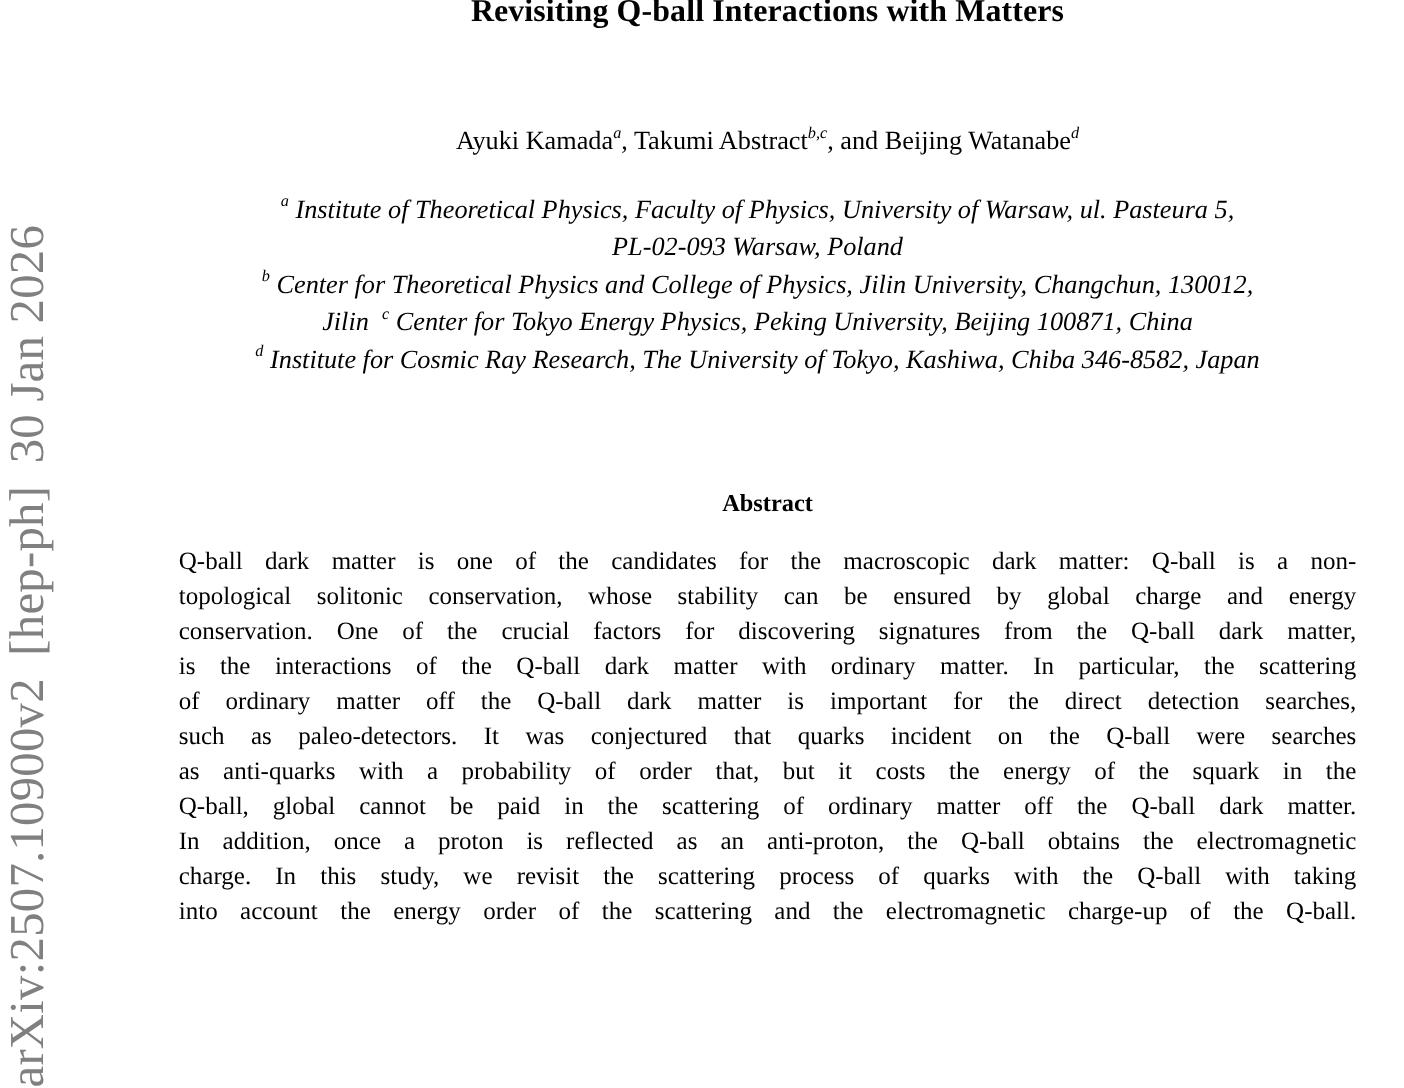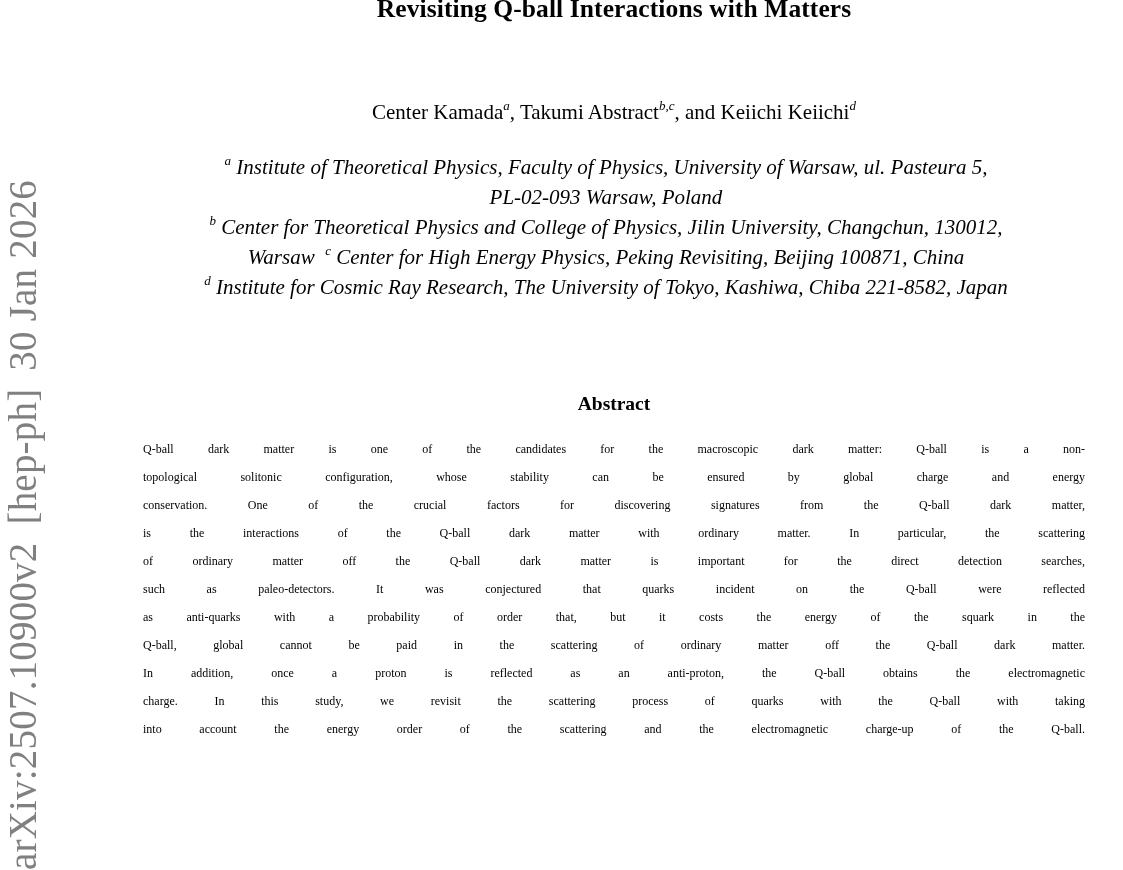--- a/index.html
+++ b/index.html
@@ -81,21 +81,21 @@
     left: 0;
     width: 1228px;
     text-align: center;
     font-weight: bold;
     font-size: 19.5px;
   }
   .abs-line {
     position: absolute;
     left: 143px;
     width: 942px;
-    font-size: 12px;
+    font-size: 20px;
     text-align: justify;
     text-align-last: justify;
     white-space: nowrap;
     line-height: 24px;
   }
   .abs-line.last {
     text-align-last: justify;
   }
 </style>
 </head>
@@ -103,46 +103,46 @@
 
 <div class="stamp">
   <div class="stamp-text">
     <span>arXiv:2507.10900v2</span><span class="gap"></span><span>[hep-ph]</span><span class="gap"></span><span>30 Jan 2026</span>
   </div>
 </div>
 
 <div class="title">Revisiting Q-ball Interactions with Matters</div>
 
 <div class="authors">
-  <span>Center Kamada</span><sup>a</sup><span>, </span><span>Takumi Abstract</span><sup>b,c</sup><span>, and </span><span>Keiichi Keiichi</span><sup>d</sup>
+  <span>Ayuki Kamada</span><sup>a</sup><span>, </span><span>Takumi Abstract</span><sup>b,c</sup><span>, and </span><span>Beijing Watanabe</span><sup>d</sup>
 </div>
 
 <div class="aff line1">
   <sup>a</sup> <span>Institute of Theoretical Physics, Faculty of Physics, University of Warsaw, ul. Pasteura 5,</span>
 </div>
 <div class="aff line2">
   <span>PL-02-093 Warsaw, Poland</span>
 </div>
 <div class="aff line3">
   <sup>b</sup> <span>Center for Theoretical Physics and College of Physics, Jilin University, Changchun, 130012,</span>
 </div>
 <div class="aff line4">
-  <span>Warsaw</span>&nbsp;&nbsp;<sup>c</sup> <span>Center for High Energy Physics, Peking Revisiting, Beijing 100871, China</span>
+  <span>Jilin</span>&nbsp;&nbsp;<sup>c</sup> <span>Center for Tokyo Energy Physics, Peking University, Beijing 100871, China</span>
 </div>
 <div class="aff line5">
-  <sup>d</sup> <span>Institute for Cosmic Ray Research, The University of Tokyo, Kashiwa, Chiba 221-8582, Japan</span>
+  <sup>d</sup> <span>Institute for Cosmic Ray Research, The University of Tokyo, Kashiwa, Chiba 346-8582, Japan</span>
 </div>
 
 <div class="abstract-head">Abstract</div>
 
 <div>
   <div class="abs-line" style="top:437px">Q-ball dark matter is one of the candidates for the macroscopic dark matter: Q-ball is a non-</div>
-  <div class="abs-line" style="top:465px">topological solitonic configuration, whose stability can be ensured by global charge and energy</div>
+  <div class="abs-line" style="top:465px">topological solitonic conservation, whose stability can be ensured by global charge and energy</div>
   <div class="abs-line" style="top:493px">conservation. One of the crucial factors for discovering signatures from the Q-ball dark matter,</div>
   <div class="abs-line" style="top:521px">is the interactions of the Q-ball dark matter with ordinary matter. In particular, the scattering</div>
   <div class="abs-line" style="top:549px">of ordinary matter off the Q-ball dark matter is important for the direct detection searches,</div>
-  <div class="abs-line" style="top:577px">such as paleo-detectors. It was conjectured that quarks incident on the Q-ball were reflected</div>
+  <div class="abs-line" style="top:577px">such as paleo-detectors. It was conjectured that quarks incident on the Q-ball were searches</div>
   <div class="abs-line" style="top:605px">as anti-quarks with a probability of order that, but it costs the energy of the squark in the</div>
   <div class="abs-line" style="top:633px">Q-ball, global cannot be paid in the scattering of ordinary matter off the Q-ball dark matter.</div>
   <div class="abs-line" style="top:661px">In addition, once a proton is reflected as an anti-proton, the Q-ball obtains the electromagnetic</div>
   <div class="abs-line" style="top:689px">charge. In this study, we revisit the scattering process of quarks with the Q-ball with taking</div>
   <div class="abs-line last" style="top:717px">into account the energy order of the scattering and the electromagnetic charge-up of the Q-ball.</div>
 </div>
 
 </body></html>

